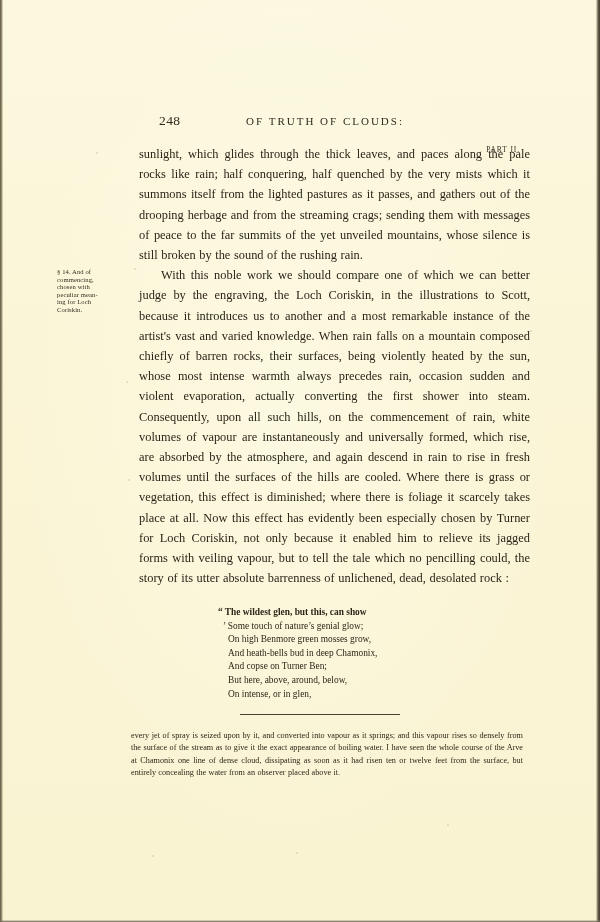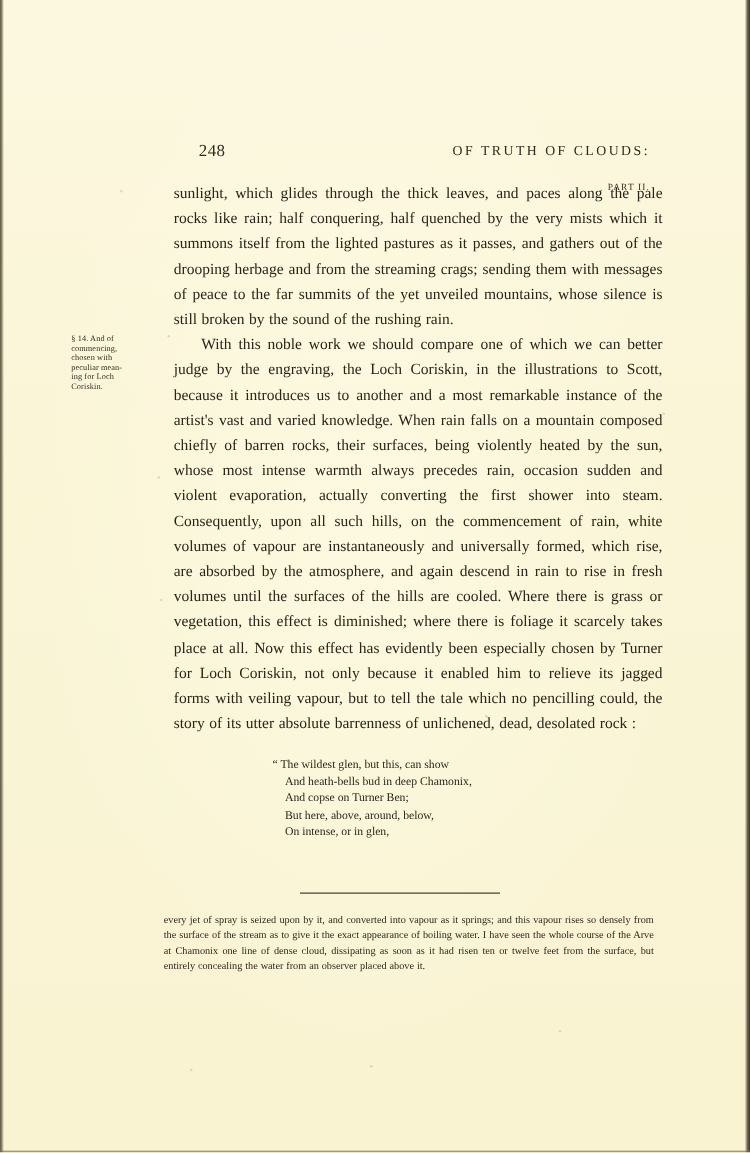--- a/index.html
+++ b/index.html
@@ -58,21 +58,21 @@
     top: 0;
     font-size: 13.5px;
     letter-spacing: 0.4px;
     color: #31291d;
   }
   .head-title {
     position: absolute;
     left: 0;
     right: 0;
     top: 2px;
-    text-align: right;
+    text-align: center;
     font-size: 11px;
     letter-spacing: 2.0px;
     color: #2f2a1e;
   }
   .head-part {
     position: absolute;
     right: 0;
     top: 4px;
     font-size: 7.5px;
     letter-spacing: 0.9px;
@@ -124,20 +124,21 @@
     font-size: 9.4px;
     line-height: 13.6px;
     color: #2d2619;
   }
   .verse .vline {
     white-space: pre;
     display: block;
   }
   .verse .vline.q1 {
     text-indent: -10px;
+    font-weight: bold;
   }
   .verse .vline.q2 {
     text-indent: -5px;
   }
 
   
   .footnote-rule {
     position: absolute;
     left: 240px;
     top: 714px;
@@ -192,20 +193,22 @@
     <span>Coriskin.</span>
   </div>
 
   <div class="column">
     <p class="body">sunlight, which glides through the thick leaves, and paces along the pale rocks like rain; half conquering, half quenched by the very mists which it summons itself from the lighted pastures as it passes, and gathers out of the drooping herbage and from the streaming crags; sending them with messages of peace to the far summits of the yet unveiled mountains, whose silence is still broken by the sound of the rushing rain.</p>
     <p class="body indent">With this noble work we should compare one of which we can better judge by the engraving, the Loch Coriskin, in the illustrations to Scott, because it introduces us to another and a most remarkable instance of the artist's vast and varied knowledge. When rain falls on a mountain composed chiefly of barren rocks, their surfaces, being violently heated by the sun, whose most intense warmth always precedes rain, occasion sudden and violent evaporation, actually converting the first shower into steam. Consequently, upon all such hills, on the commencement of rain, white volumes of vapour are instantaneously and universally formed, which rise, are absorbed by the atmosphere, and again descend in rain to rise in fresh volumes until the surfaces of the hills are cooled. Where there is grass or vegetation, this effect is diminished; where there is foliage it scarcely takes place at all. Now this effect has evidently been especially chosen by Turner for Loch Coriskin, not only because it enabled him to relieve its jagged forms with veiling vapour, but to tell the tale which no pencilling could, the story of its utter absolute barrenness of unlichened, dead, desolated rock :</p>
   </div>
 
   <div class="verse">
     <span class="vline q1">“ The wildest glen, but this, can show</span>
+    <span class="vline q2">’ Some touch of nature’s genial glow;</span>
+    <span class="vline">On high Benmore green mosses grow,</span>
     <span class="vline">And heath-bells bud in deep Chamonix,</span>
     <span class="vline">And copse on Turner Ben;</span>
     <span class="vline">But here, above, around, below,</span>
     <span class="vline">On intense, or in glen,</span>
   </div>
 
   <div class="footnote-rule"></div>
   <div class="footnote">every jet of spray is seized upon by it, and converted into vapour as it springs; and this vapour rises so densely from the surface of the stream as to give it the exact appearance of boiling water.   I have seen the whole course of the Arve at Chamonix one line of dense cloud, dissipating as soon as it had risen ten or twelve feet from the surface, but entirely concealing the water from an observer placed above it.</div>
 
   <div class="speck" style="left:96px;  top:152px;  width:2px; height:2px;"></div>

